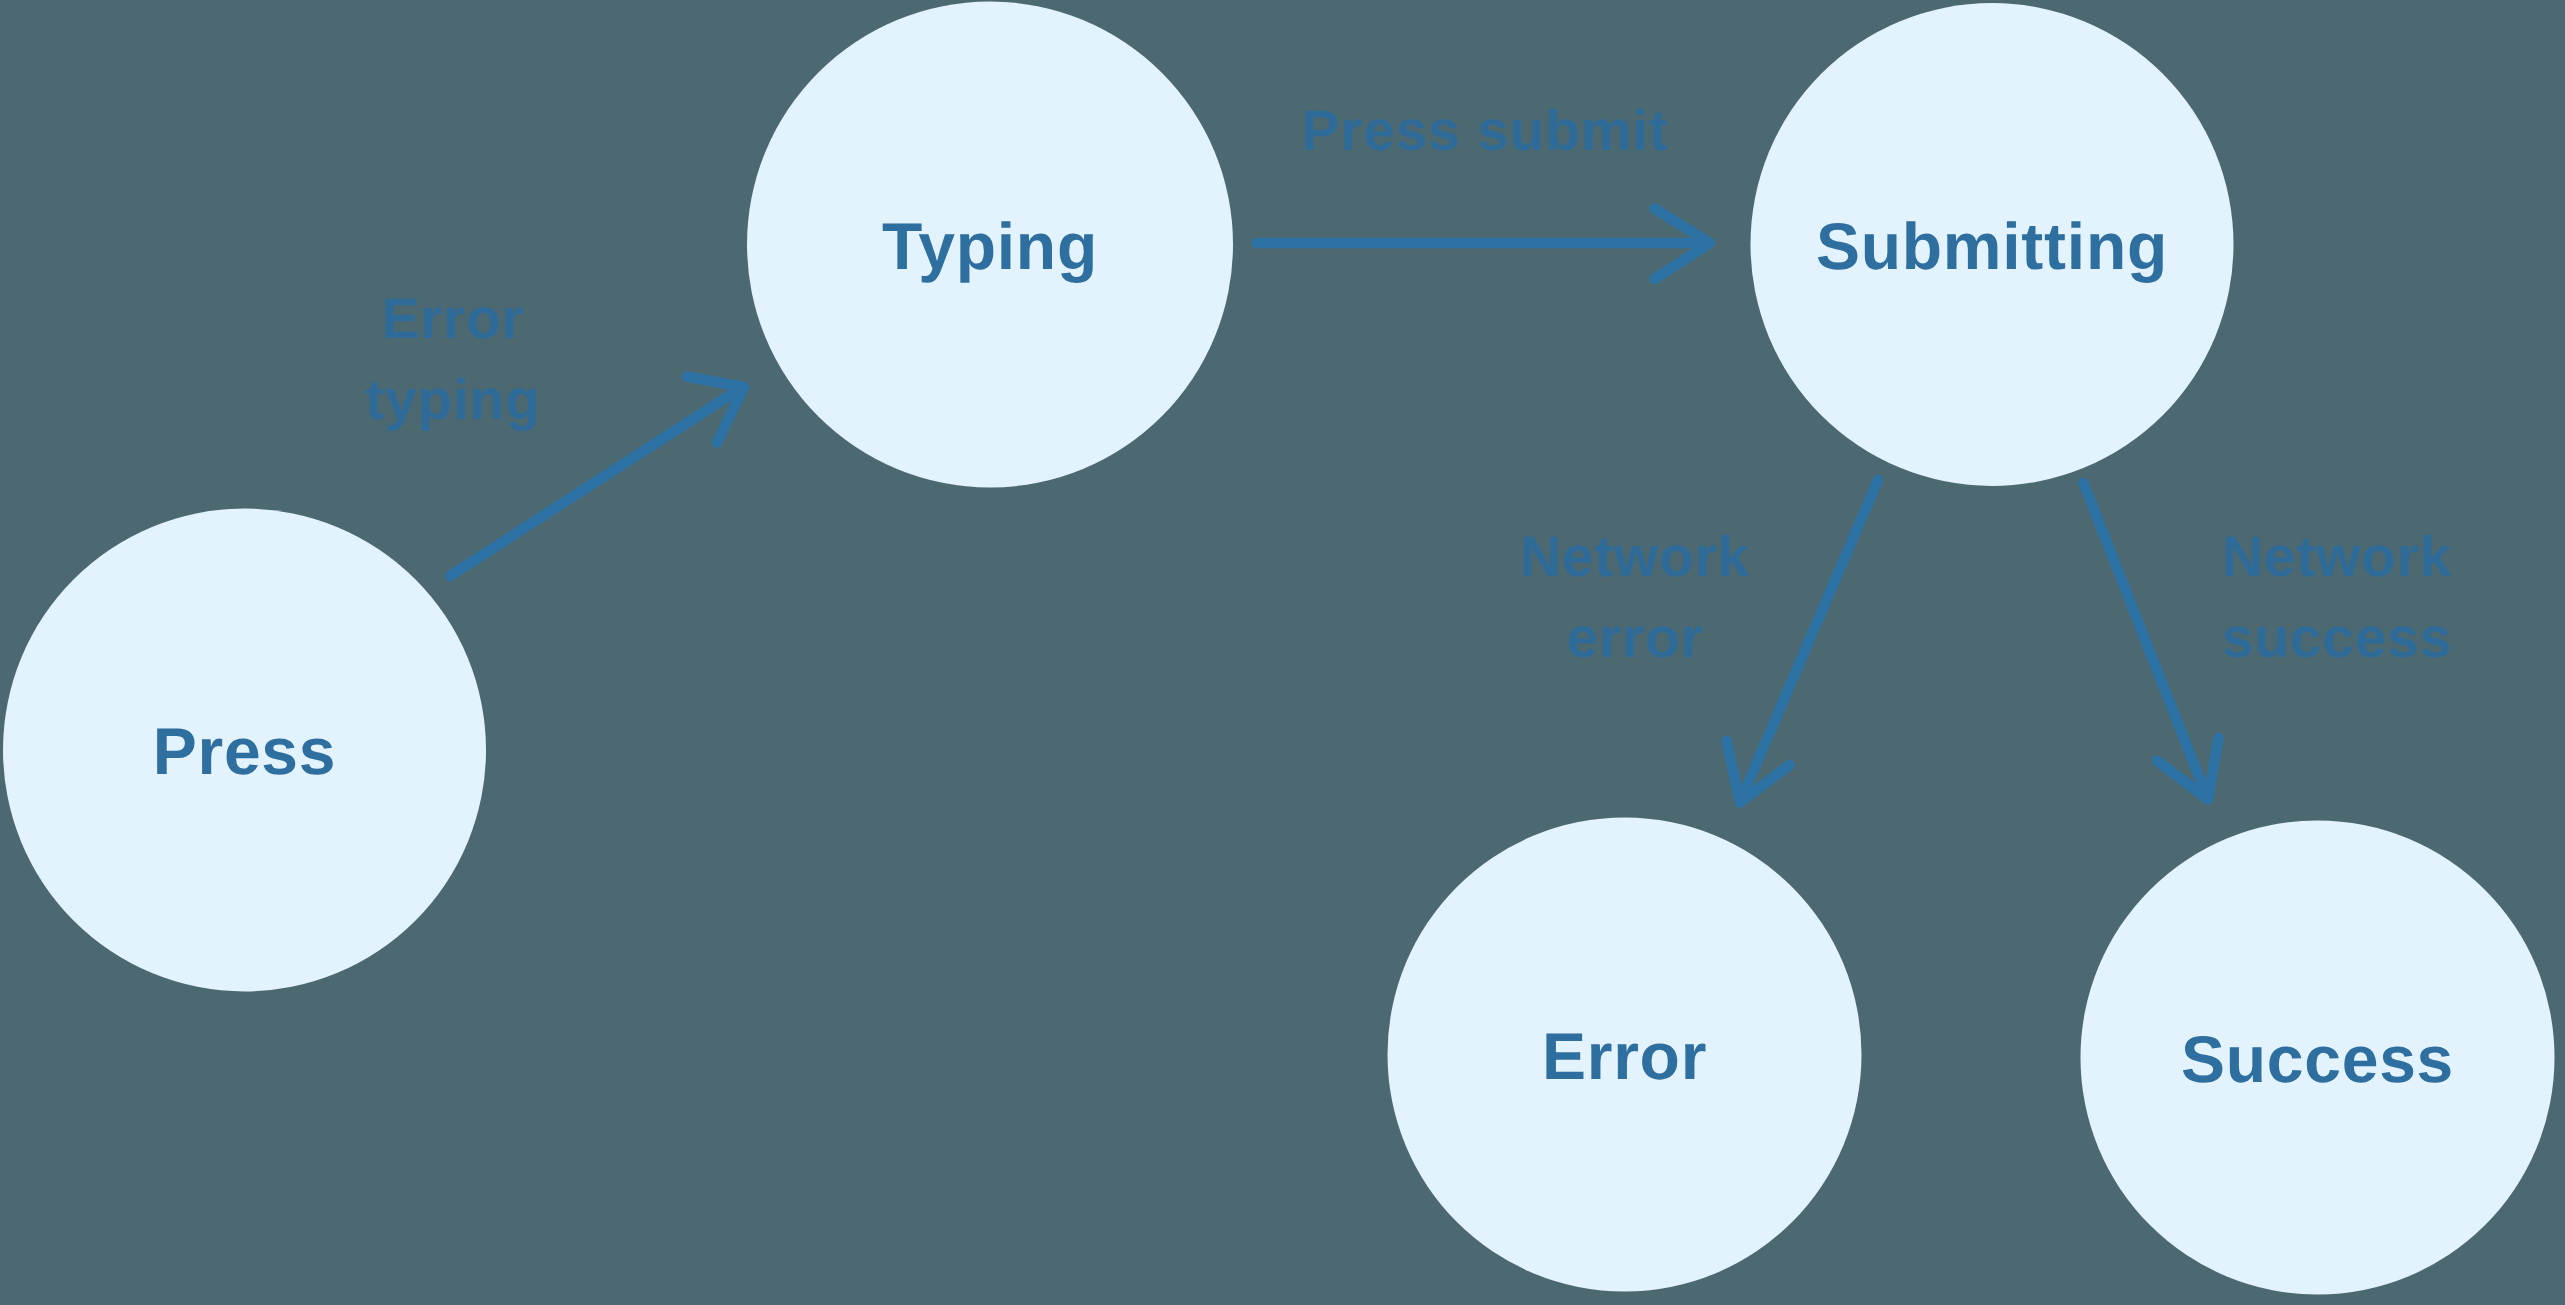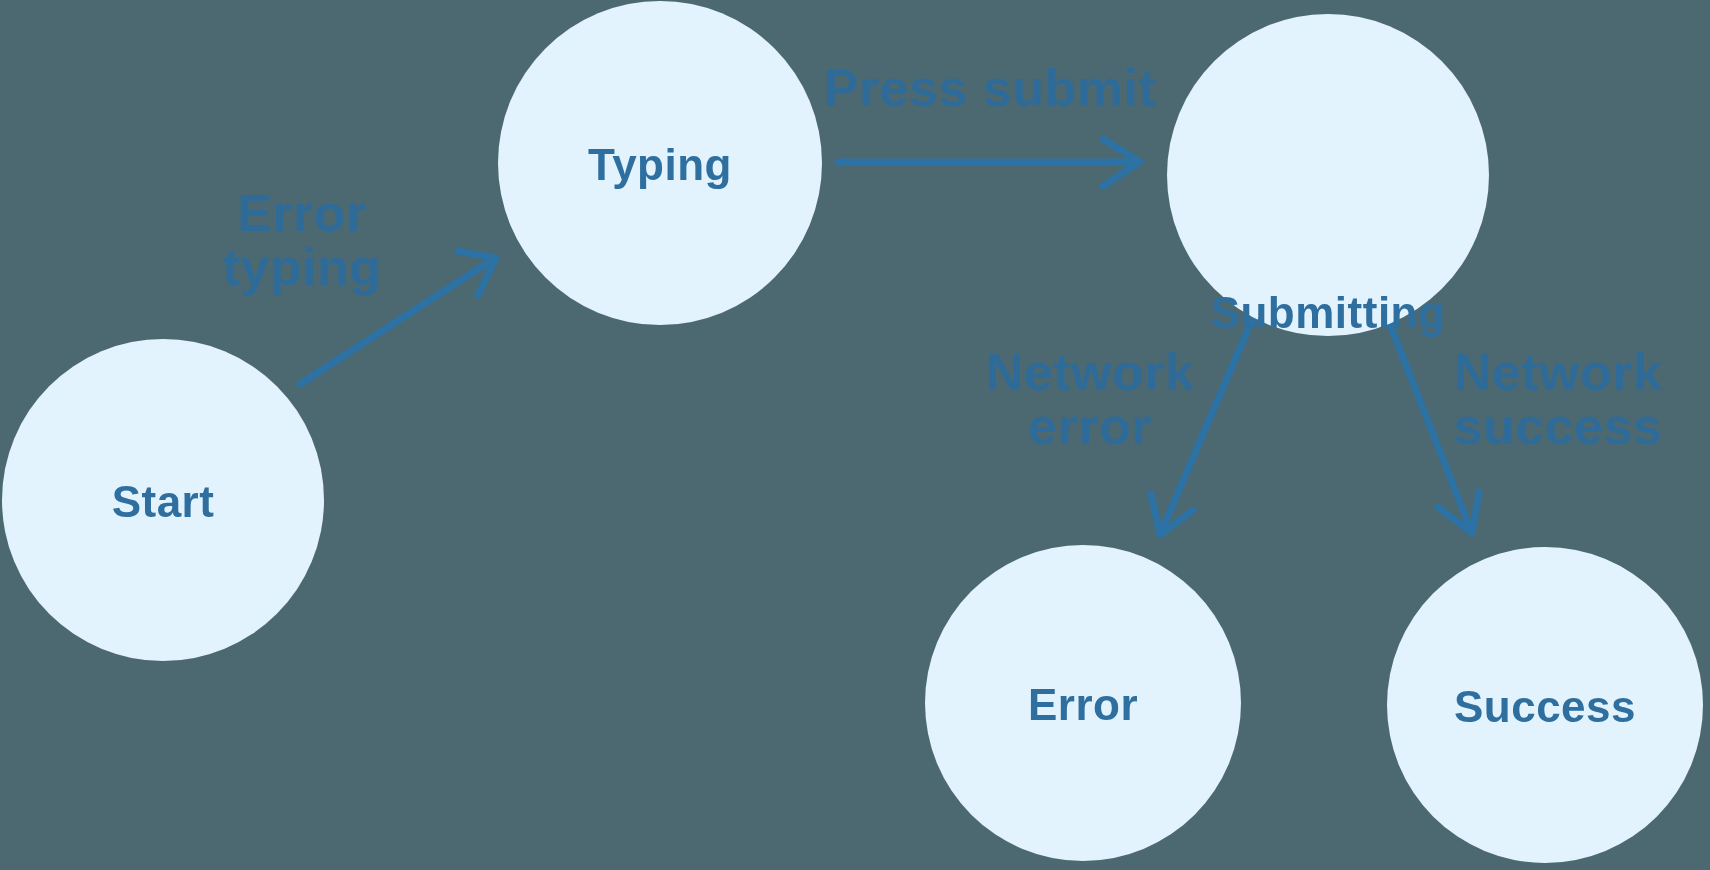--- a/index.html
+++ b/index.html
@@ -44,27 +44,27 @@
   }
   .node-label {
     color: var(--node-text, #2E6F9F);
     font-size: 44px;
     font-weight: 600;
     letter-spacing: 0.5px;
     transform: translateY(2px);
   }
   .node-empty      { left: 2px;    top: 339px; width: 322px; height: 322px; }
   .node-typing     { left: 498px;  top: 1px;   width: 324px; height: 324px; }
-  .node-submitting { left: 1167px; top: 14px;   width: 322px; height: 322px; align-items: flex-end; }
+  .node-submitting { left: 1167px; top: 2px;   width: 322px; height: 322px; }
   .node-error      { left: 925px;  top: 545px; width: 316px; height: 316px; }
   .node-success    { left: 1387px; top: 547px; width: 316px; height: 316px; }
   .edge-label {
     position: absolute;
     color: var(--edge-label, #2C6C9C);
-    font-size: 52px;
+    font-size: 38px;
     font-weight: 600;
     letter-spacing: 0.5px;
     line-height: 54px;
     text-align: center;
     white-space: pre-line;
     opacity: 0.92;
   }
   .label-start-typing    { left: 152px;  top: 186px; width: 300px; }
   .label-press-submit    { left: 790px;  top: 61px;  width: 400px; }
   .label-network-error   { left: 940px;  top: 345px; width: 300px; }
@@ -88,21 +88,21 @@
       <path class="edge-path" d="M 1252 320 L 1162 530"></path>
       <path class="edge-path" d="M 1151 494 L 1160 535 L 1193 510"></path>
     </g>
     <g>
       <path class="edge-path" d="M 1389 322 L 1470 528"></path>
       <path class="edge-path" d="M 1438 507 L 1472 533 L 1479 492"></path>
     </g>
   </svg>
 
   <div class="node node-empty">
-    <span class="node-label">Start</span>
+    <span class="node-label">Press</span>
   </div>
 
   <div class="node node-typing">
     <span class="node-label">Typing</span>
   </div>
 
   <div class="node node-submitting">
     <span class="node-label">Submitting</span>
   </div>
 

